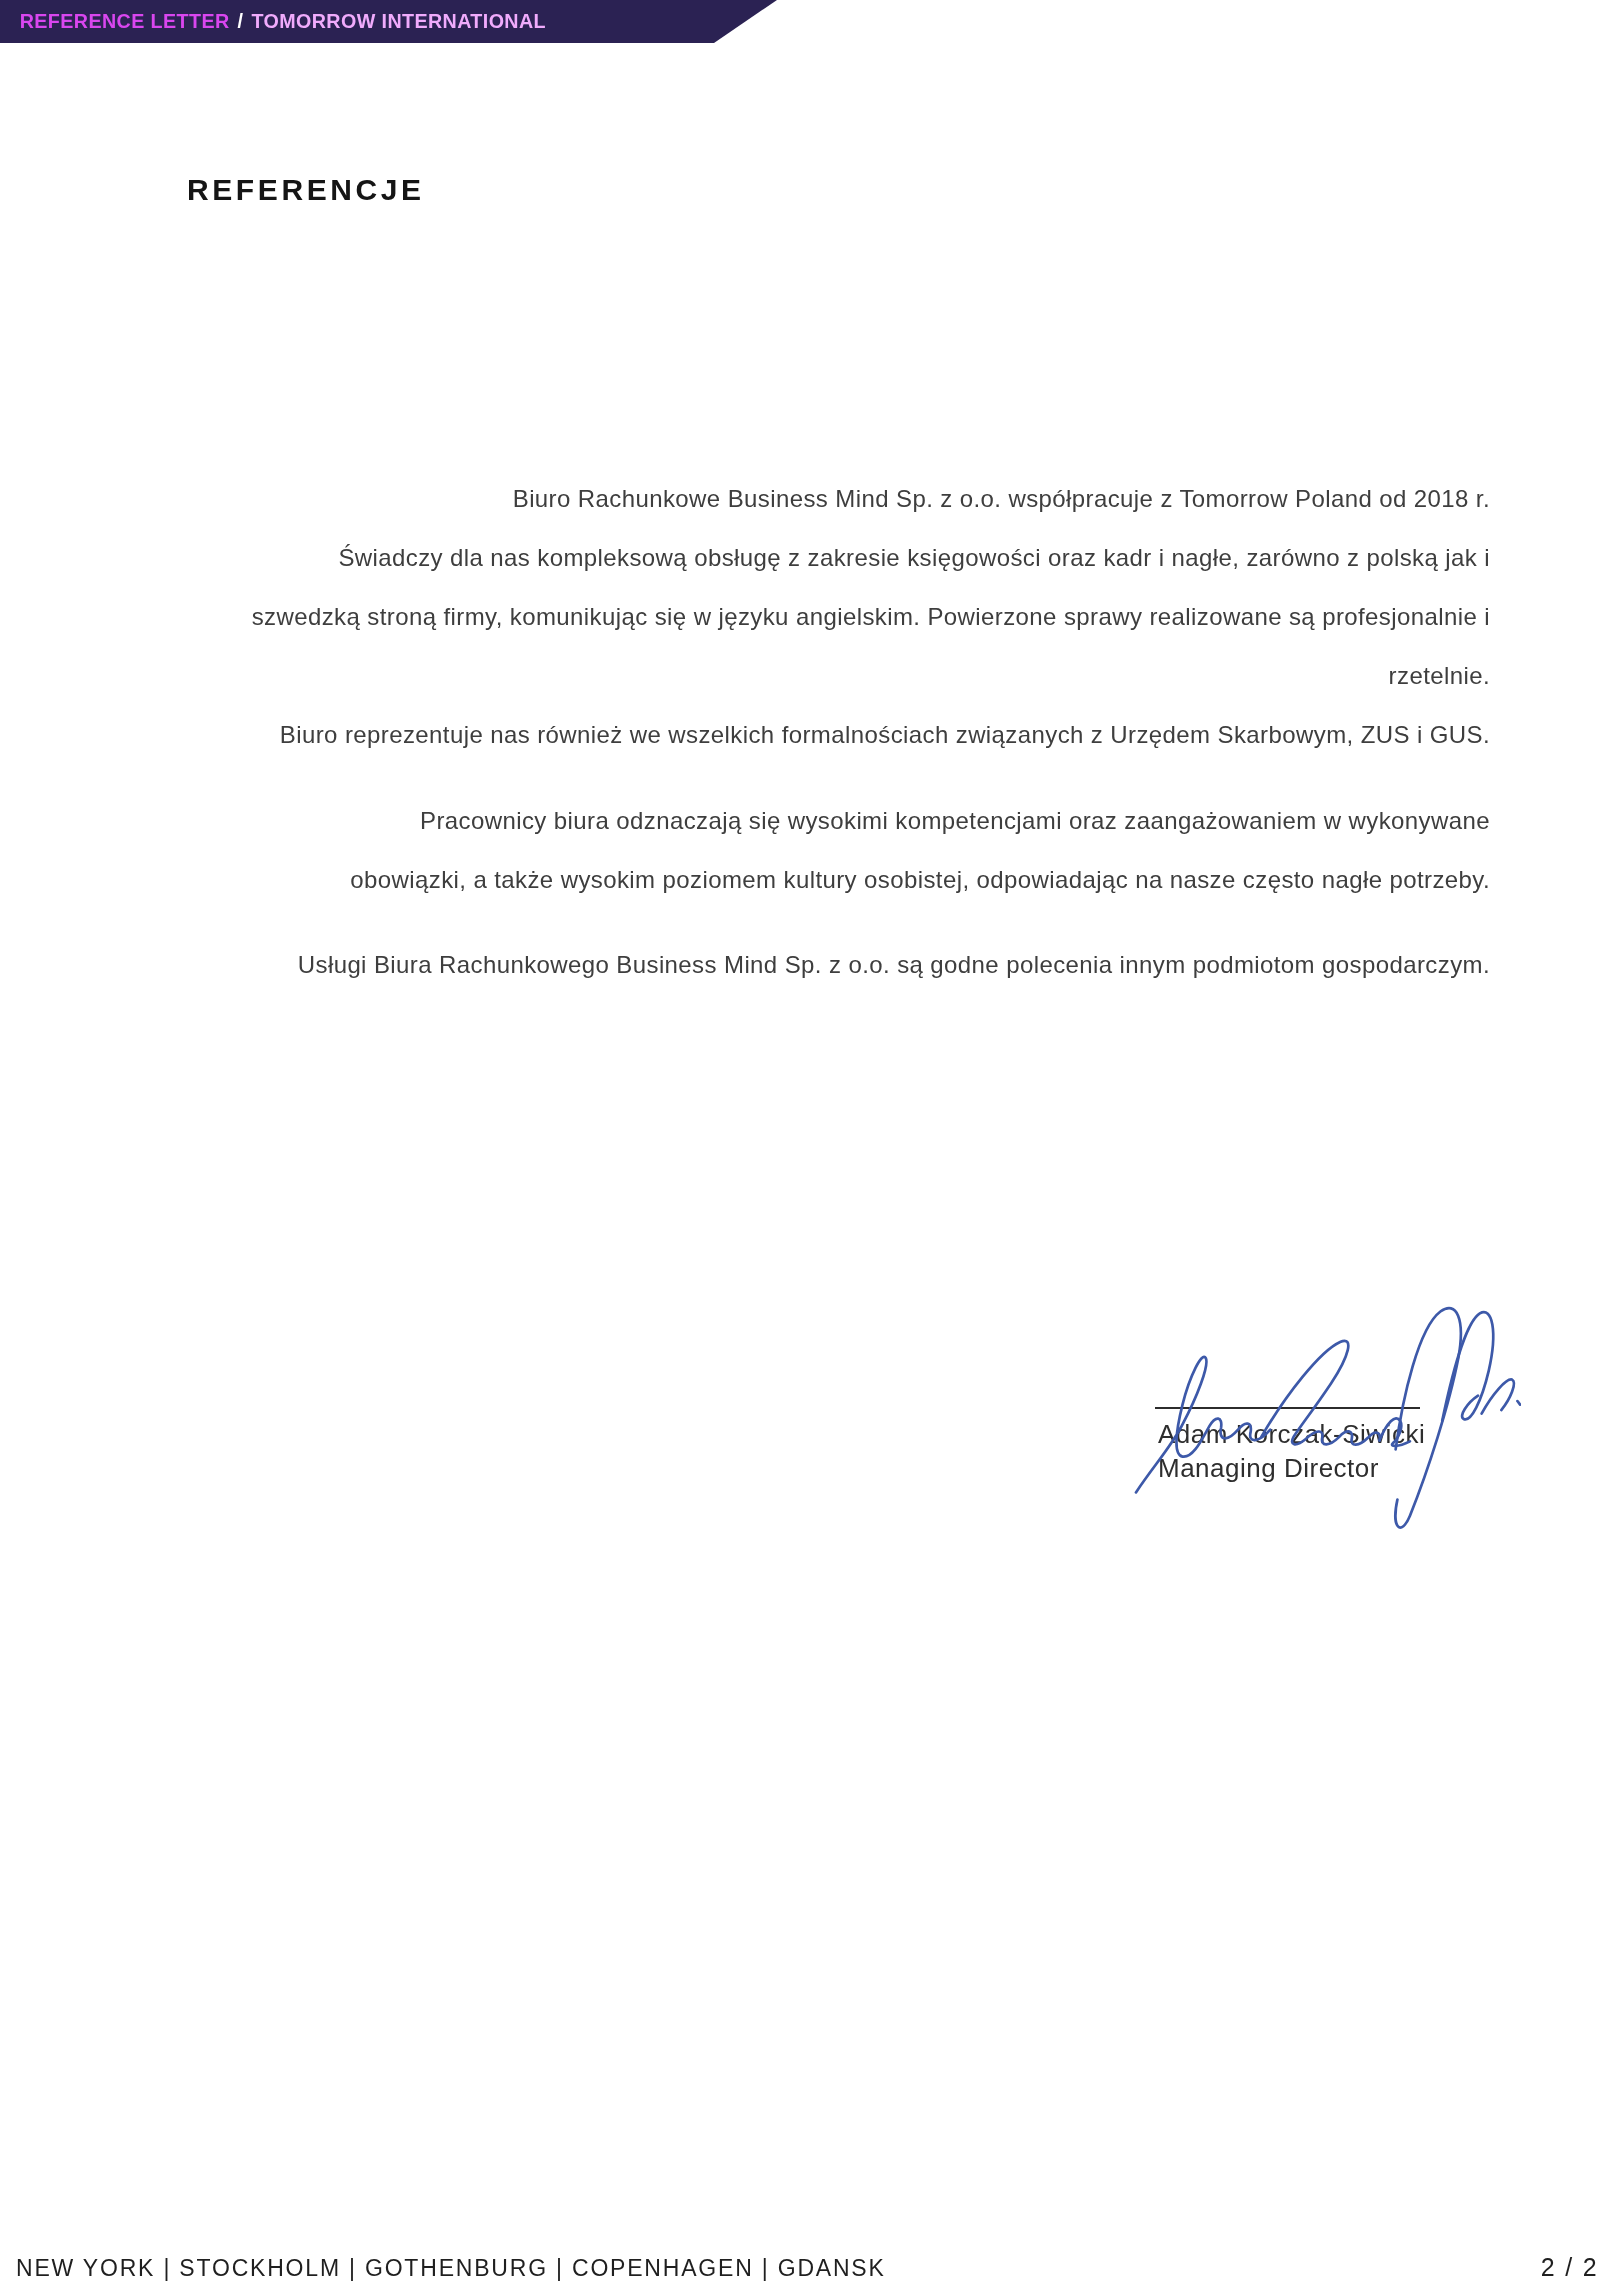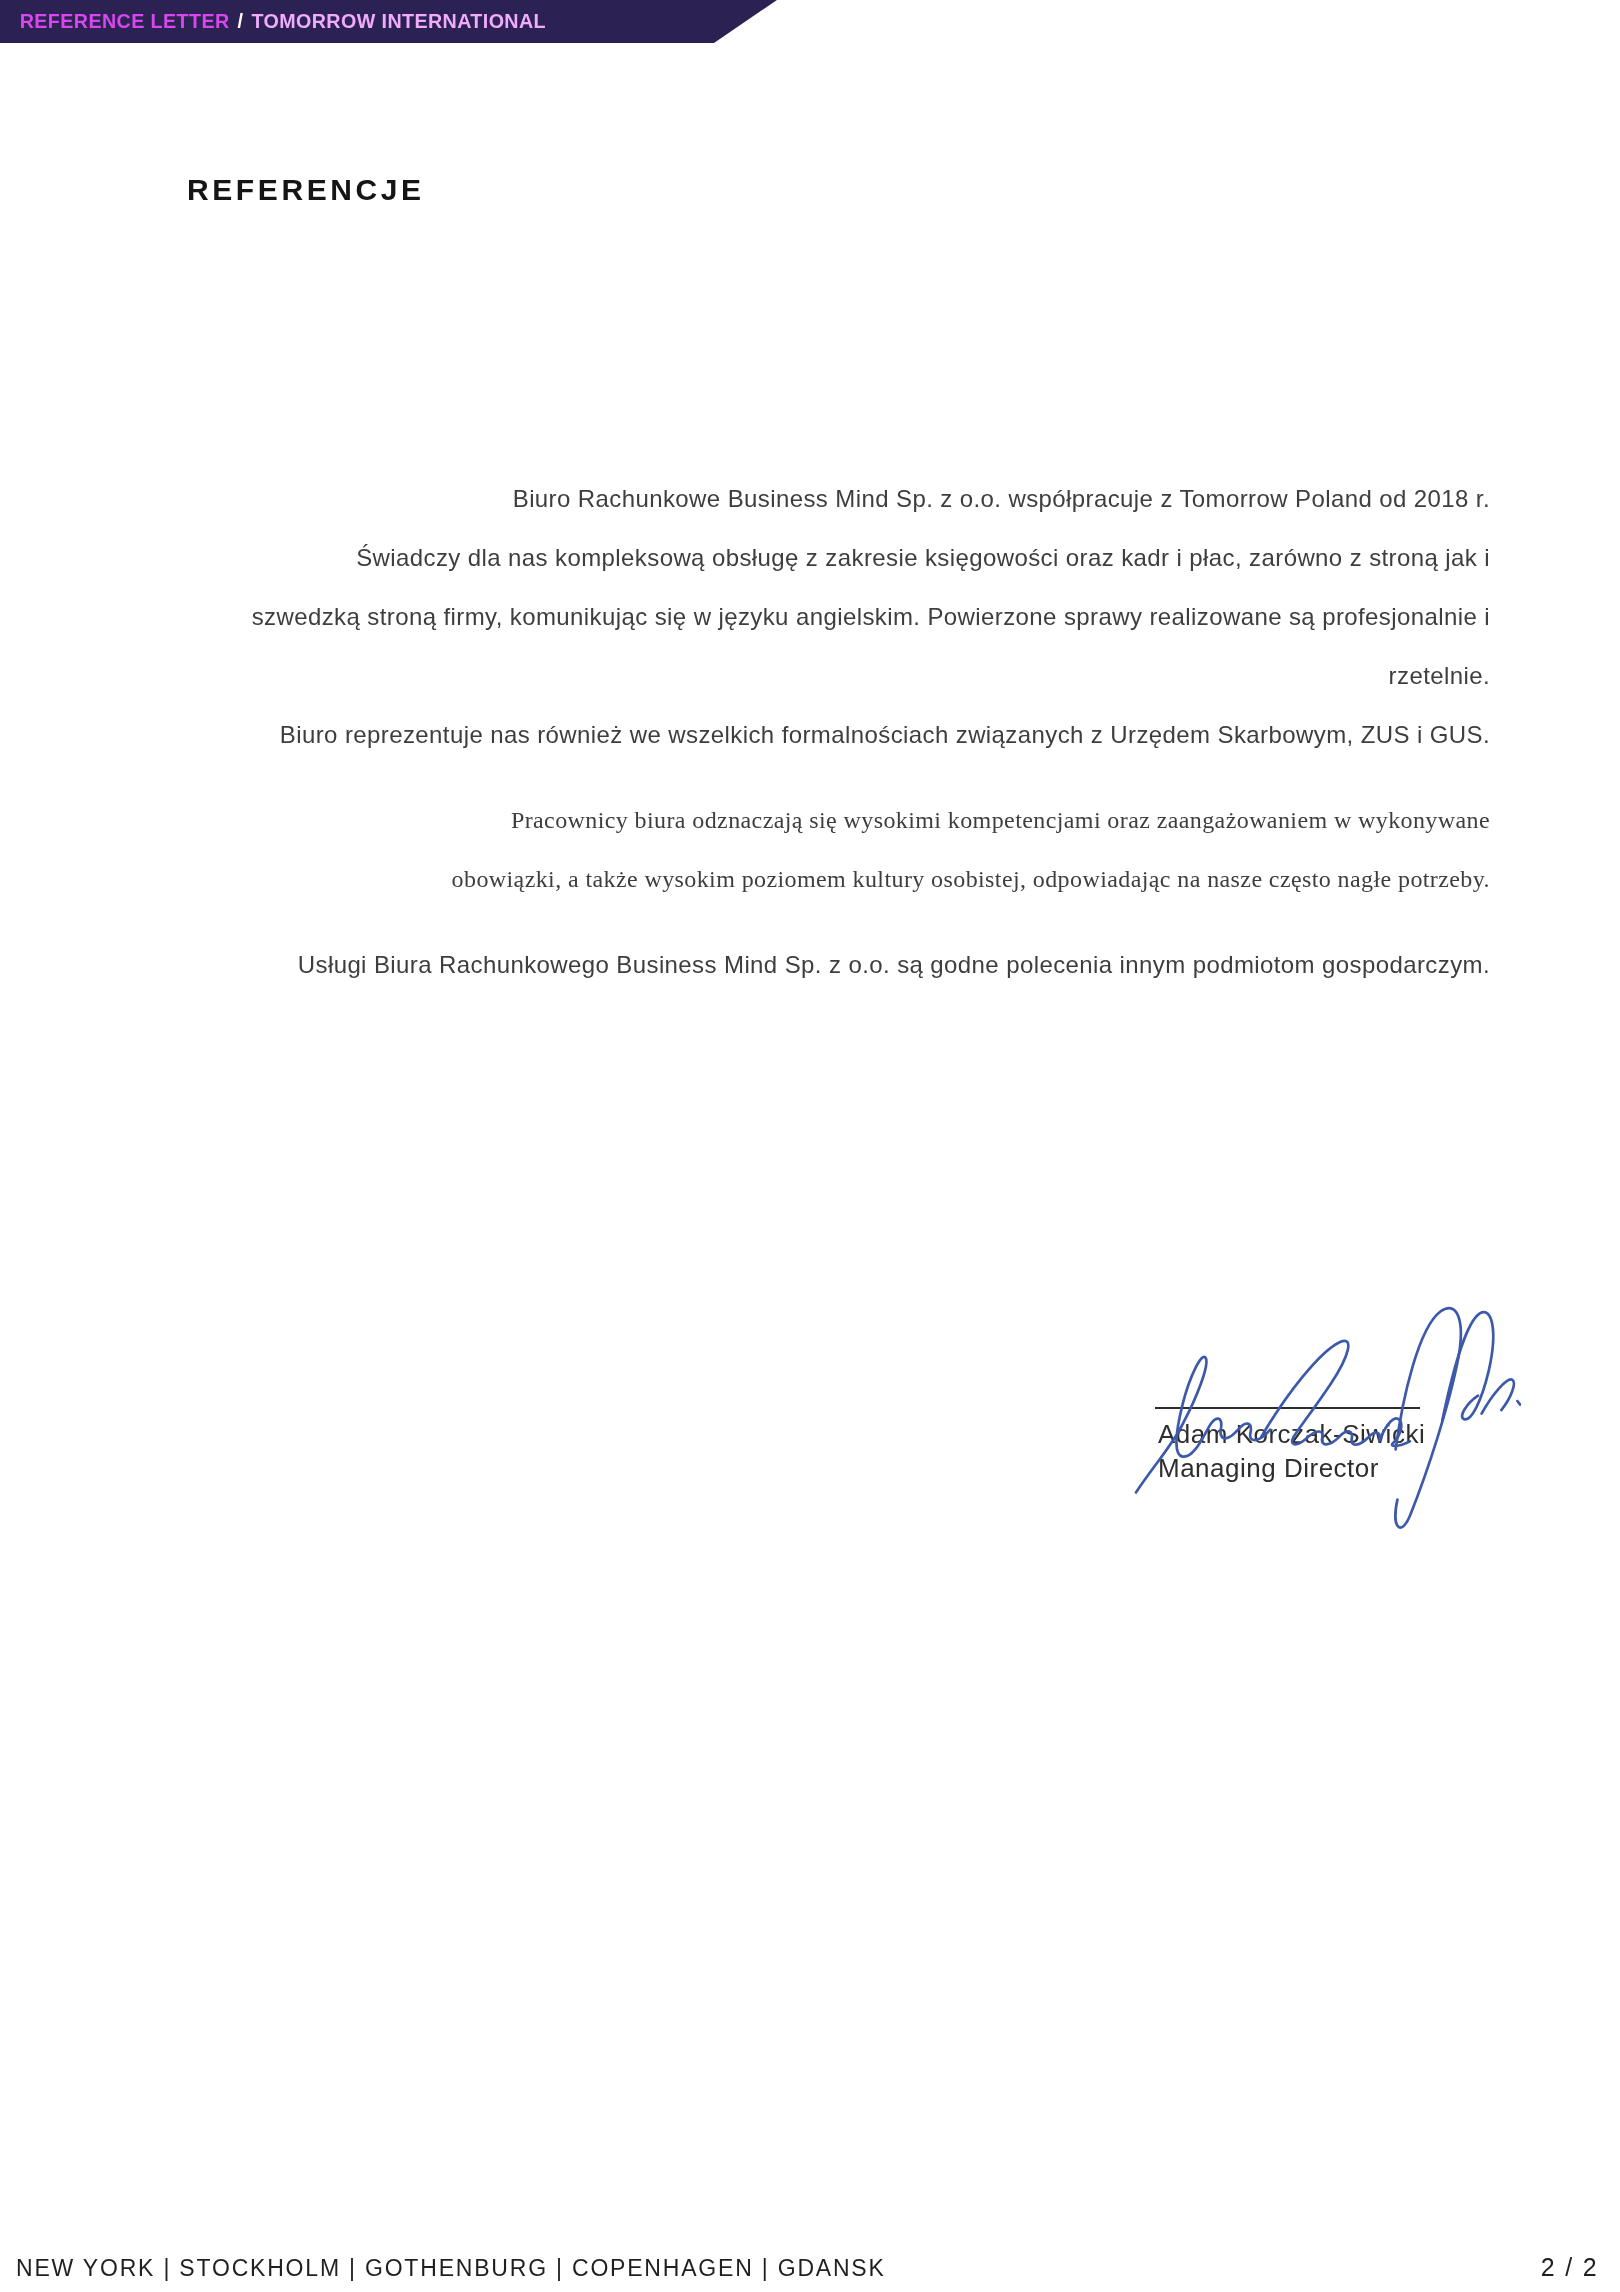--- a/index.html
+++ b/index.html
@@ -38,21 +38,21 @@
   
   .para{
     position:absolute;left:200px;width:1290px;
     font-size:24px;color:#3e3e3e;letter-spacing:0.4px;
     font-weight:400;
     text-align:right;
   }
   .para .line{height:59px;}
   .para .line.indent{text-indent:68px;}
   .p1{top:485px;}
-  .p2{top:807px;font-family:Liberation Serif, serif;}
+  .p2{top:807px;}
   .p3{top:951px;}
 
   
   .sig-line{
     position:absolute;left:1155px;top:1407px;
     width:265px;height:1.8px;background:#2c2c2c;
   }
   .sig-name{
     position:absolute;left:1158px;top:1417px;
     font-size:26px;color:#2e2e2e;letter-spacing:0.5px;line-height:34px;
@@ -82,21 +82,21 @@
   <div class="banner">
     <span class="accent">REFERENCE LETTER</span>
     <span class="sep">/</span>
     <span class="co">TOMORROW INTERNATIONAL</span>
   </div>
 
   <div class="doc-title">REFERENCJE</div>
 
   <div class="para p1">
     <div class="line indent">Biuro Rachunkowe Business Mind Sp. z o.o. współpracuje z Tomorrow Poland od 2018 r.</div>
-    <div class="line">Świadczy dla nas kompleksową obsługę z zakresie księgowości oraz kadr i płac, zarówno z stroną jak i</div>
+    <div class="line">Świadczy dla nas kompleksową obsługę z zakresie księgowości oraz kadr i nagłe, zarówno z polską jak i</div>
     <div class="line">szwedzką stroną firmy, komunikując się w języku angielskim. Powierzone sprawy realizowane są profesjonalnie i</div>
     <div class="line">rzetelnie.</div>
     <div class="line">Biuro reprezentuje nas również we wszelkich formalnościach związanych z Urzędem Skarbowym, ZUS i GUS.</div>
   </div>
 
   <div class="para p2">
     <div class="line">Pracownicy biura odznaczają się wysokimi kompetencjami oraz zaangażowaniem w wykonywane</div>
     <div class="line">obowiązki, a także wysokim poziomem kultury osobistej, odpowiadając na nasze często nagłe potrzeby.</div>
   </div>
 

